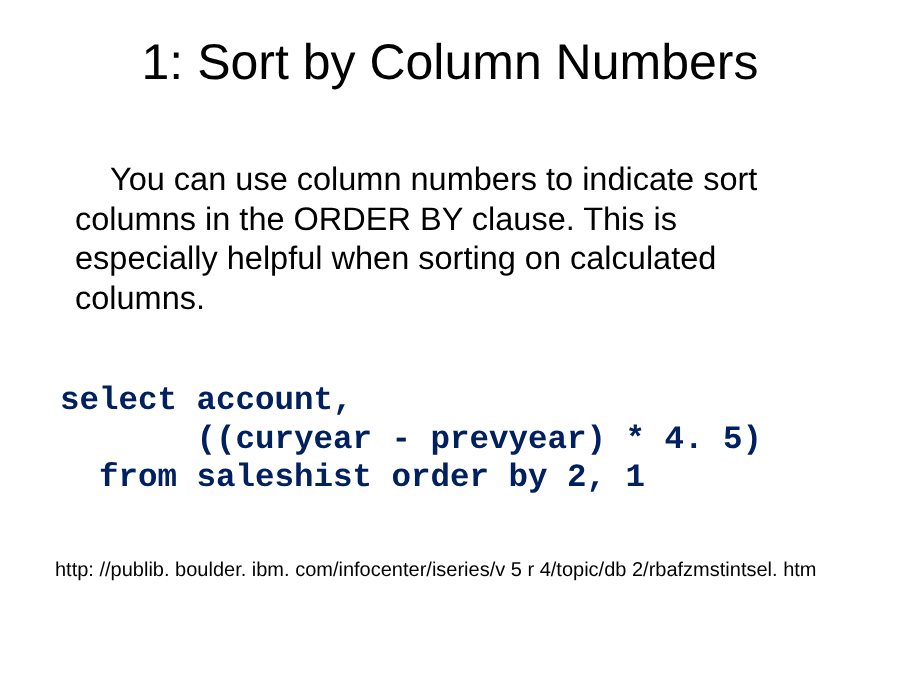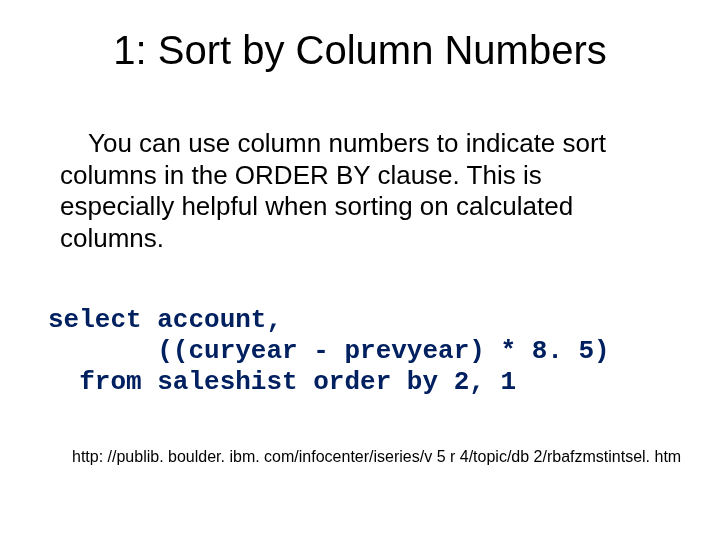--- a/index.html
+++ b/index.html
@@ -48,31 +48,30 @@
     white-space: pre;
     line-height: 1.2;
   }
   .url {
     position: absolute;
     top: 448px;
     left: 44px;
     width: 640px;
     font-size: 16px;
     color: #000;
-    margin-left: 28px;
   }
 </style>
 </head>
 <body>
 
 <div class="slide">
 
   <div class="title">1: Sort by Column Numbers</div>
 
   <div class="body-text">You can use column numbers to indicate sort columns in the ORDER BY clause. This is especially helpful when sorting on calculated columns.</div>
 
   <div class="code">select account,
-       ((curyear - prevyear) * 8. 5)
+       ((curyear - prevyear) * 4. 5)
   from saleshist order by 2, 1</div>
 
   <div class="url">http: //publib. boulder. ibm. com/infocenter/iseries/v 5 r 4/topic/db 2/rbafzmstintsel. htm</div>
 
 </div>
 
 </body></html>

